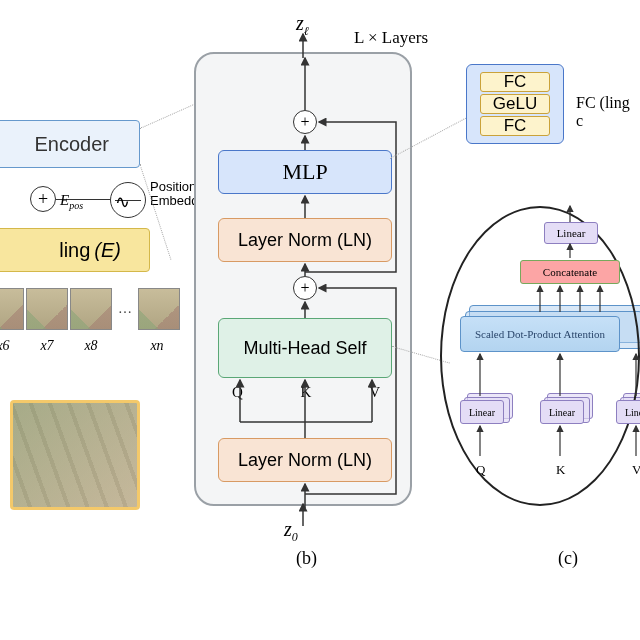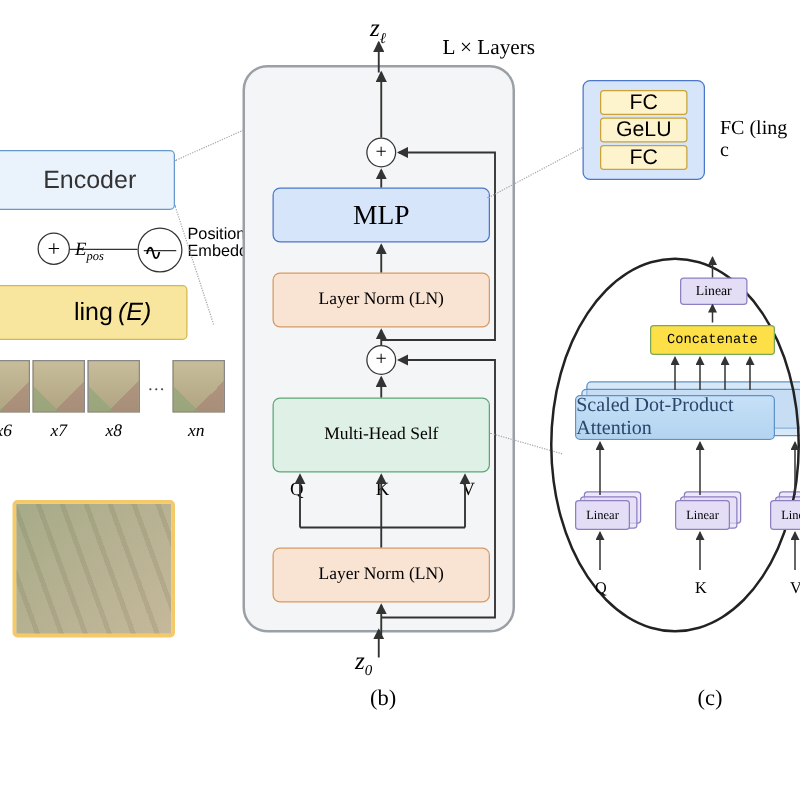--- a/index.html
+++ b/index.html
@@ -81,21 +81,21 @@
   }
 
   
   .outer-b{
     left:194px; top:52px; width:218px; height:454px;
     border:2px solid #9aa0a6; border-radius:20px; background:#f4f5f6;
   }
   .block{
     position:absolute; left:22px; width:174px; height:44px;
     border-radius:6px; display:flex;align-items:center;justify-content:center;
-    font-size:14px; font-family:Liberation Serif, serif; text-align:center; line-height:1.05;
+    font-size:18px; font-family:Liberation Sans, sans-serif; text-align:center; line-height:1.05;
   }
   .mlp{ top:96px; background:#d7e5fb; border:1.5px solid #4a77c9; font-size:22px; font-family:serif; font-weight:500;}
   .ln1{ top:164px; background:#f9e4d4; border:1.5px solid #d89a63;}
   .msa{ top:264px; height:60px; background:#dff1e7; border:1.5px solid #5aa776;}
   .ln2{ top:384px; background:#f9e4d4; border:1.5px solid #d89a63;}
 
   .plus-circ{
     position:absolute; width:24px; height:24px; border:1.5px solid #333;
     border-radius:50%; background:#fff;
     display:flex;align-items:center;justify-content:center;
@@ -125,26 +125,26 @@
   .fclabel{left:576px; top:94px; font-size:16px;}
 
   .msa-circle{
     left:440px; top:206px; width:200px; height:300px;
     border:2px solid #222; border-radius:50%;
   }
   .mc-linear-top{ left:544px; top:222px; width:54px; height:22px;
     background:#e4ddf6; border:1px solid #8d7fc0; border-radius:3px;
     font-size:11px; display:flex;align-items:center;justify-content:center;}
   .mc-concat{ left:520px; top:260px; width:100px; height:24px;
-    background:#fde047; border:1px solid #77a85c; border-radius:3px;
-    font-size:11px; display:flex;align-items:center;justify-content:center;font-family:Liberation Mono, monospace;}
+    background:#fca5a5; border:1px solid #77a85c; border-radius:3px;
+    font-size:11px; display:flex;align-items:center;justify-content:center;}
   .sdpa{
     left:460px; top:316px; width:160px; height:36px; border-radius:4px;
     background:linear-gradient(#c6e0f7,#b3d4f0); border:1px solid #5d93c9;
-    font-size:16px; display:flex;align-items:center;justify-content:center;
+    font-size:11px; display:flex;align-items:center;justify-content:center;
     color:#2a466b;
   }
   .sdpa::before,.sdpa::after{
     content:''; position:absolute; width:176px; height:36px; border-radius:4px;
     background:rgba(180,210,240,.5); border:1px solid #5d93c9;
   }
   .sdpa::before{ left:4px; top:-6px; z-index:-1;}
   .sdpa::after{ left:8px; top:-12px; z-index:-2;}
 
   .lin-stack{

